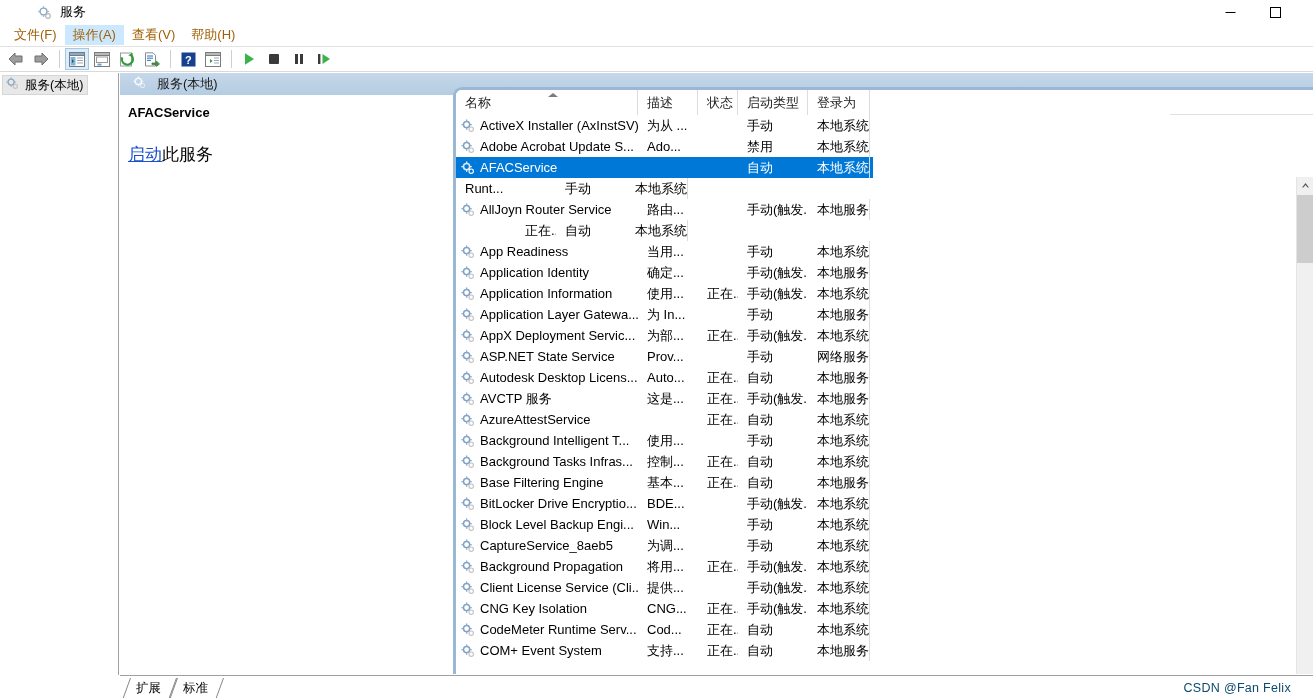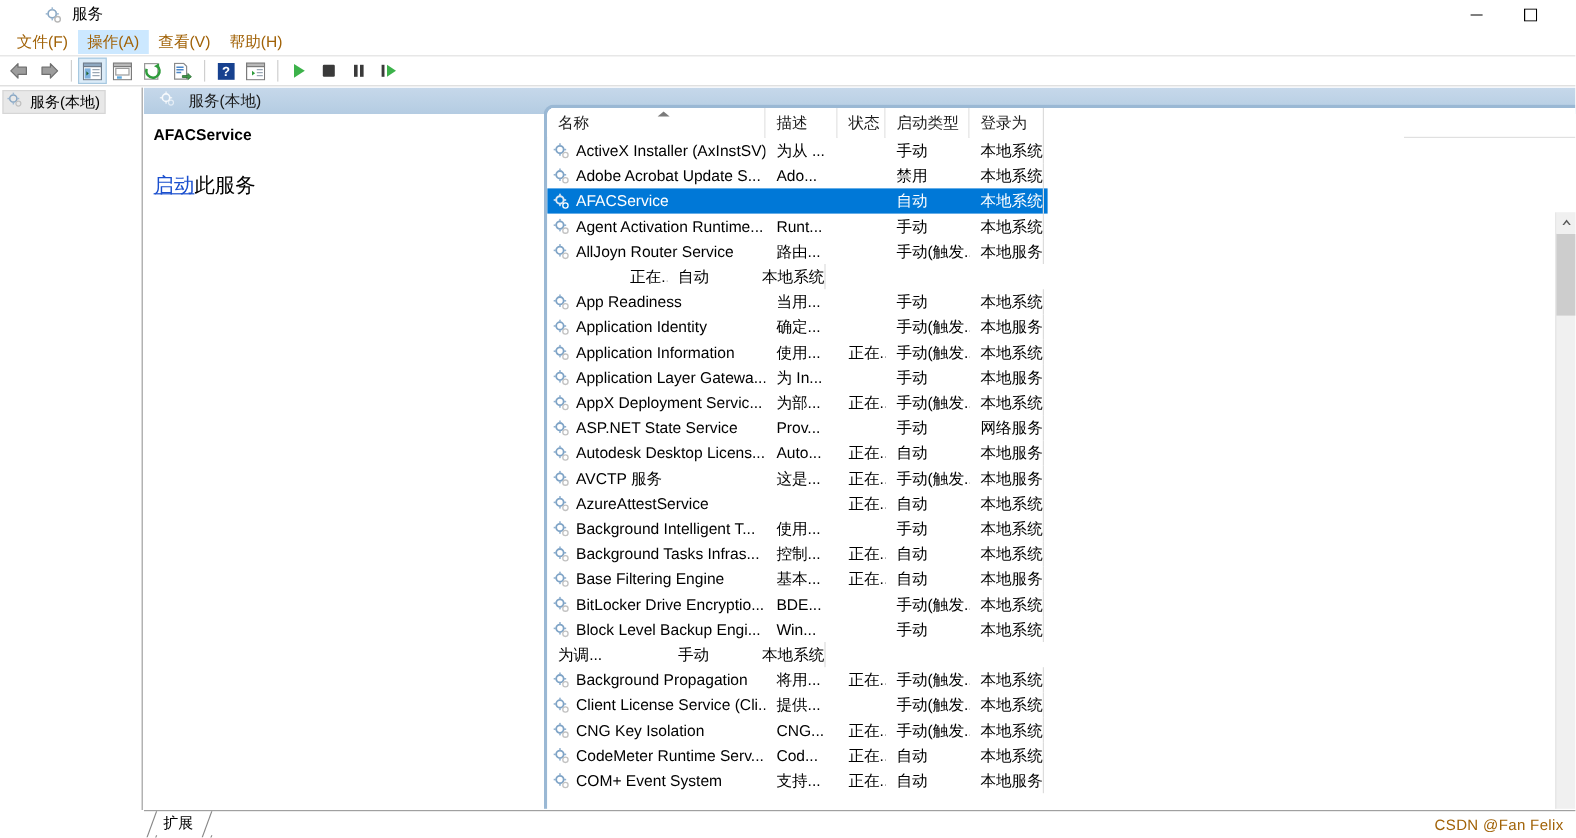--- a/index.html
+++ b/index.html
@@ -337,21 +337,20 @@
     background: #ffffff;
     border-top: 1px solid #a0a0a0;
     box-sizing: border-box;
   }
   .tabstrip {
     position: absolute;
     left: 6px; top: 0;
     display: flex;
     height: 22px;
     align-items: flex-end;
-    flex-direction: column;
   }
   .tab {
     position: relative;
     font-size: 12.5px;
     color: #000000;
     padding: 2px 12px 2px 10px;
     cursor: default;
     line-height: 16px;
   }
   .tab::before {
@@ -368,24 +367,24 @@
     right: 0; top: 0;
     width: 10px; height: 22px;
     border-right: 1px solid #868686;
     transform: skewX(-20deg);
   }
   .tab.active { font-weight: normal; }
 
   
   .watermark {
     position: absolute;
-    right: 10px;
+    right: 22px;
     bottom: 3px;
     font-size: 12.5px;
-    color: #a16207;
+    color: #0c4a6e;
     letter-spacing: .3px;
     pointer-events: none;
   }
   .divider-line {
     position: absolute;
     left: 120px;
     bottom: 23px;
     width: 1193px;
     height: 1px;
     background: #ffffff;
@@ -679,39 +678,20 @@
                     </svg>
                   </span>
                   <span class="nm-txt">AFACService</span>
                 </div>
                 <div class="lv-cell col-desc"></div>
                 <div class="lv-cell col-status"></div>
                 <div class="lv-cell col-start">自动</div>
                 <div class="lv-cell col-logon">本地系统</div>
               </div>
               <div class="lv-row">
-                <div class="lv-cell name col-name">
-                  <span>
-                    <svg class="svc-ico" viewBox="0 0 16 16">
-                      <g fill="none" stroke="#7ea3c6" stroke-width="1.5">
-                        <circle cx="6.6" cy="6.6" r="3.1"></circle>
-                      </g>
-                      <g fill="#8fb0cf">
-                        <rect x="6" y="1.4" width="1.3" height="1.8"></rect>
-                        <rect x="6" y="10" width="1.3" height="1.8"></rect>
-                        <rect x="1.4" y="6" width="1.8" height="1.3"></rect>
-                        <rect x="10" y="6" width="1.8" height="1.3"></rect>
-                      </g>
-                      <g fill="none" stroke="#c2c2c2" stroke-width="1.1">
-                        <circle cx="11.2" cy="11.2" r="2.2"></circle>
-                      </g>
-                    </svg>
-                  </span>
-                  <span class="nm-txt">Agent Activation Runtime...</span>
-                </div>
                 <div class="lv-cell col-desc">Runt...</div>
                 <div class="lv-cell col-status"></div>
                 <div class="lv-cell col-start">手动</div>
                 <div class="lv-cell col-logon">本地系统</div>
               </div>
               <div class="lv-row">
                 <div class="lv-cell name col-name">
                   <span>
                     <svg class="svc-ico" viewBox="0 0 16 16">
                       <g fill="none" stroke="#7ea3c6" stroke-width="1.5">
@@ -1085,20 +1065,39 @@
                     </svg>
                   </span>
                   <span class="nm-txt">Block Level Backup Engi...</span>
                 </div>
                 <div class="lv-cell col-desc">Win...</div>
                 <div class="lv-cell col-status"></div>
                 <div class="lv-cell col-start">手动</div>
                 <div class="lv-cell col-logon">本地系统</div>
               </div>
               <div class="lv-row">
+                <div class="lv-cell name col-name">
+                  <span>
+                    <svg class="svc-ico" viewBox="0 0 16 16">
+                      <g fill="none" stroke="#7ea3c6" stroke-width="1.5">
+                        <circle cx="6.6" cy="6.6" r="3.1"></circle>
+                      </g>
+                      <g fill="#8fb0cf">
+                        <rect x="6" y="1.4" width="1.3" height="1.8"></rect>
+                        <rect x="6" y="10" width="1.3" height="1.8"></rect>
+                        <rect x="1.4" y="6" width="1.8" height="1.3"></rect>
+                        <rect x="10" y="6" width="1.8" height="1.3"></rect>
+                      </g>
+                      <g fill="none" stroke="#c2c2c2" stroke-width="1.1">
+                        <circle cx="11.2" cy="11.2" r="2.2"></circle>
+                      </g>
+                    </svg>
+                  </span>
+                  <span class="nm-txt">CaptureService_8aeb5</span>
+                </div>
                 <div class="lv-cell col-desc">为调...</div>
                 <div class="lv-cell col-status"></div>
                 <div class="lv-cell col-start">手动</div>
                 <div class="lv-cell col-logon">本地系统</div>
               </div>
               <div class="lv-row">
                 <div class="lv-cell name col-name">
                   <span>
                     <svg class="svc-ico" viewBox="0 0 16 16">
                       <g fill="none" stroke="#7ea3c6" stroke-width="1.5">

